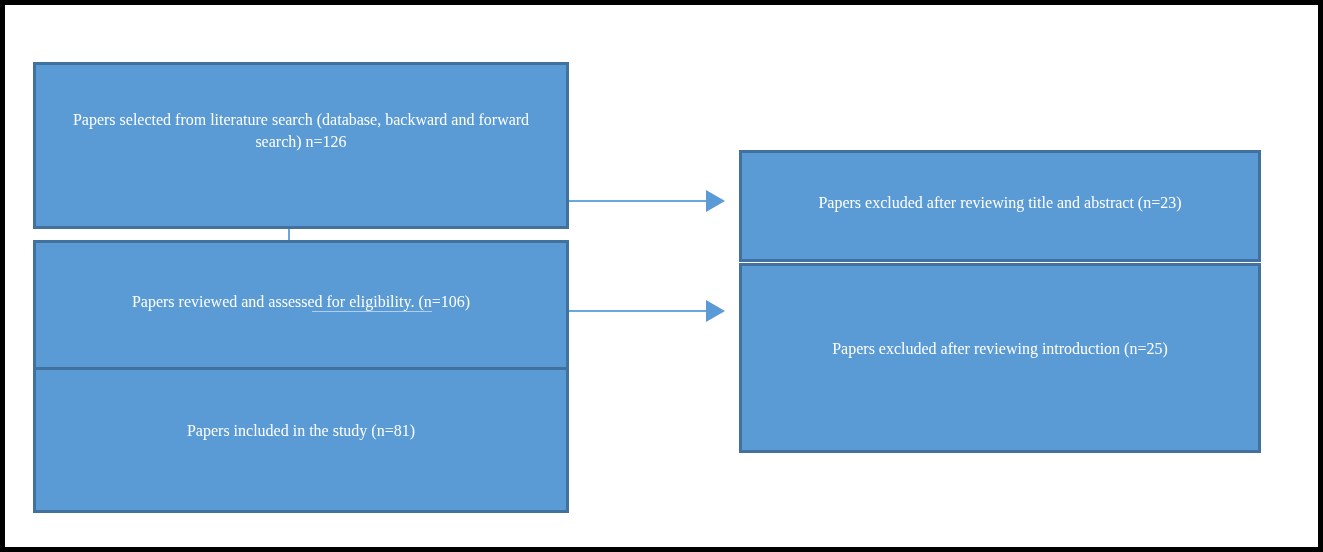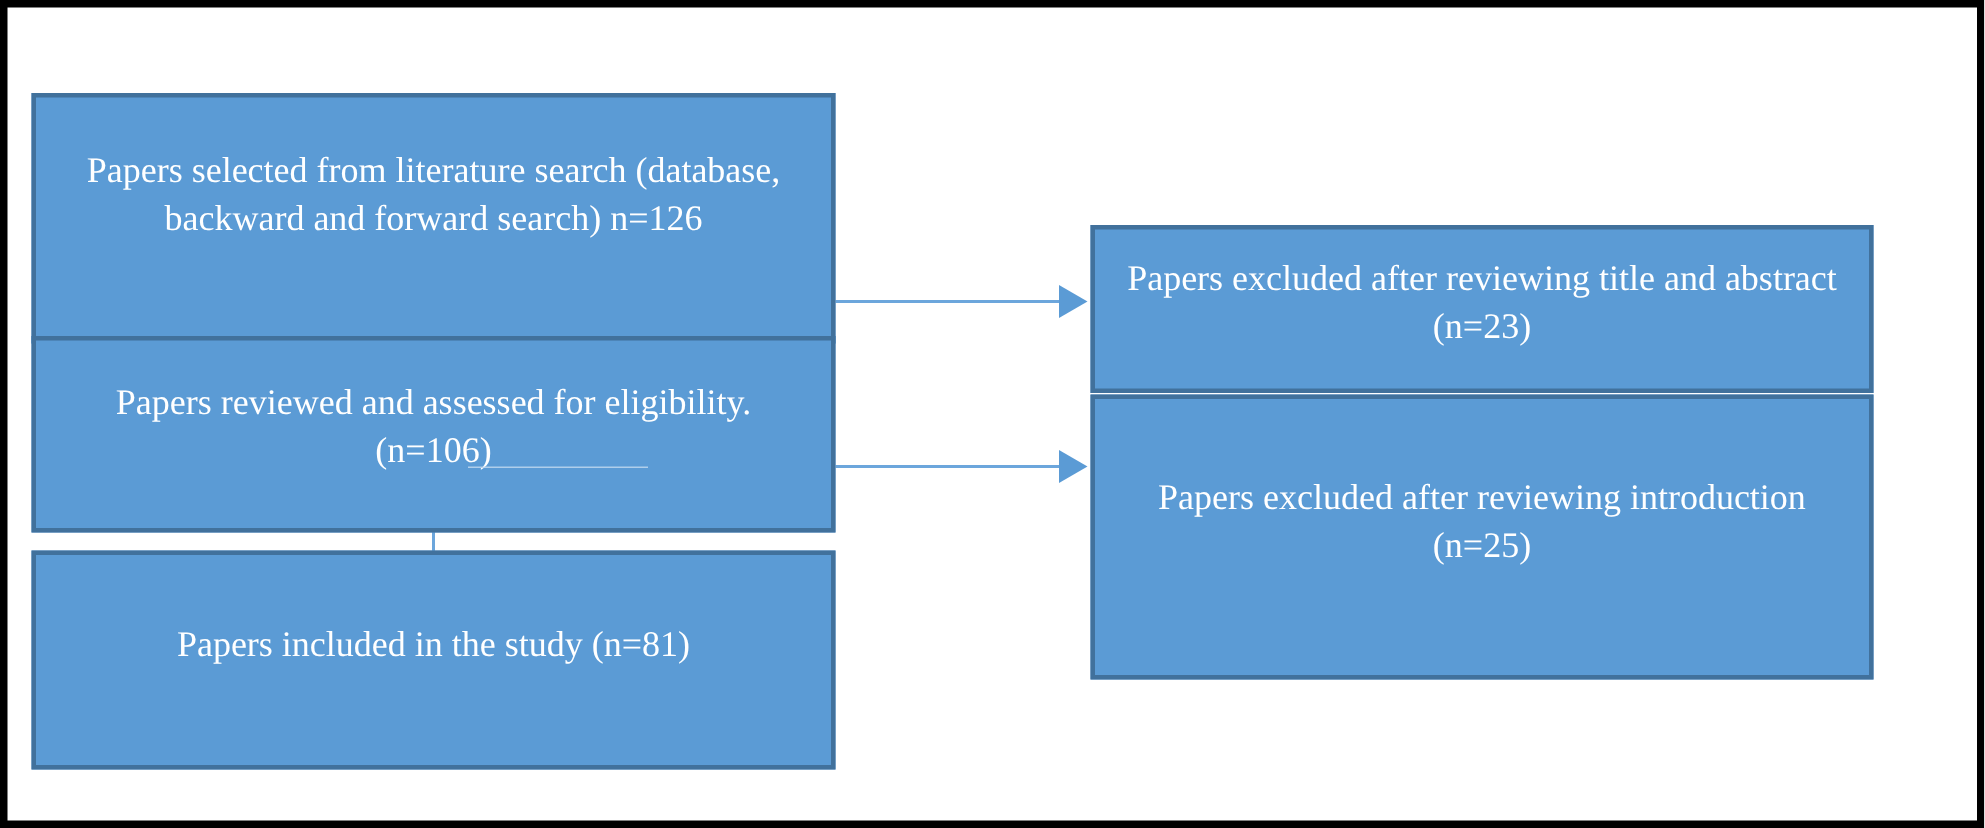--- a/index.html
+++ b/index.html
@@ -38,34 +38,35 @@
   
   .flowbox {
     position: absolute;
     box-sizing: border-box;
     background: #5B9BD5;
     border: 3px solid #41719C;
     display: flex;
     align-items: center;
     justify-content: center;
     color: #ffffff;
-    font-size: 24px;
+    font-size: 16px;
     line-height: 1.33;
     text-align: center;
     padding: 0 14px;
+    margin-left: 12px;
   }
   .flowbox .txt {
     display: block;
     width: 100%;
     white-space: pre-line;
   }
   
   #box-search      { left: 21px;  top: 62px;  width: 536px; height: 167px; }
   #box-search .txt { margin-top: -30px; }
-  #box-reviewed    { left: 21px;  top: 224px; width: 536px; height: 131px; }
+  #box-reviewed    { left: 21px;  top: 240px; width: 536px; height: 131px; }
   #box-reviewed .txt { margin-top: -8px; }
   #box-included    { left: 21px;  top: 367px; width: 536px; height: 146px; }
   #box-included .txt { margin-top: -18px; font-family: Liberation Serif, serif; }
   #box-excl-title  { left: 727px; top: 150px; width: 522px; height: 112px; }
   #box-excl-title .txt { margin-top: -6px; }
   #box-excl-intro  { left: 727px; top: 263px; width: 522px; height: 190px; align-items: center; }
   #box-excl-intro .txt { margin-top: -18px; }
 
   
   .h-line {

